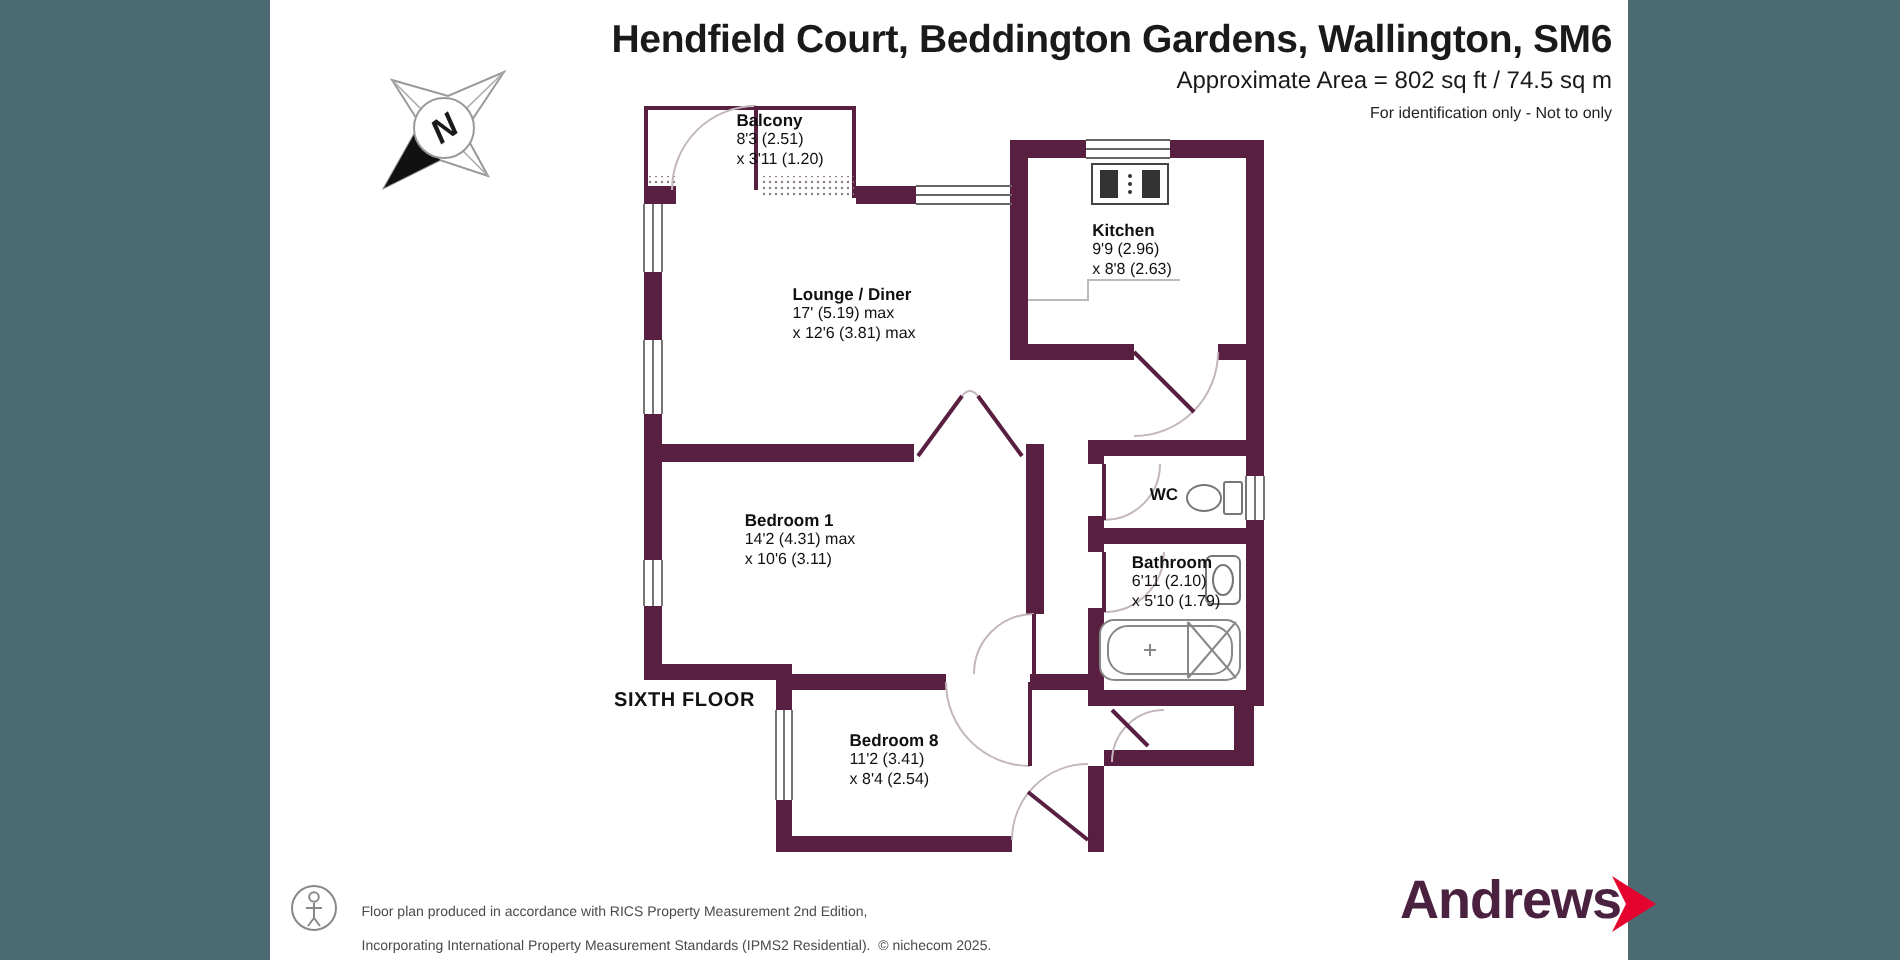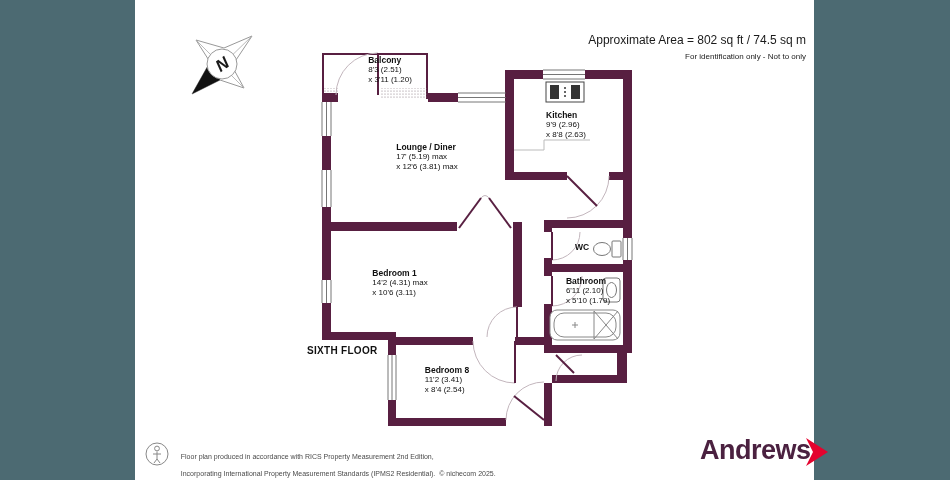--- a/index.html
+++ b/index.html
@@ -20,20 +20,21 @@
                color:#4a4a4a;white-space:pre;}
   .brand{position:absolute;left:700px;top:435px;display:flex;align-items:center;}
   .brand-name{font-size:27px;font-weight:bold;color:#4b2140;letter-spacing:-0.5px;}
 </style>
 </head>
 <body>
 
 <div class="stage">
   <div class="page"></div>
 
+  <div class="hdr-title">Hendfield Court, Beddington Gardens, Wallington, SM6</div>
   <div class="hdr-area">Approximate Area = 802 sq ft / 74.5 sq m</div>
   <div class="hdr-note">For identification only - Not to only</div>
 
   <svg class="overlay" viewBox="0 0 950 480">
     <defs>
       <pattern id="dots" width="3" height="3" patternUnits="userSpaceOnUse">
         <circle cx="1" cy="1" r="0.6" fill="#8a7a83"></circle>
       </pattern>
     </defs>
 
@@ -196,21 +197,21 @@
   <div class="room-label" style="left:427px;top:142px;">
     <span class="room-name">Lounge / Diner</span>
     <span class="room-dim">17' (5.19) max</span>
     <span class="room-dim">x 12'6 (3.81) max</span>
   </div>
   <div class="room-label" style="left:566px;top:110px;">
     <span class="room-name">Kitchen</span>
     <span class="room-dim">9'9 (2.96)</span>
     <span class="room-dim">x 8'8 (2.63)</span>
   </div>
-  <div class="room-label" style="left:400px;top:255px;margin-top:13px;">
+  <div class="room-label" style="left:400px;top:255px;">
     <span class="room-name">Bedroom 1</span>
     <span class="room-dim">14'2 (4.31) max</span>
     <span class="room-dim">x 10'6 (3.11)</span>
   </div>
   <div class="room-label" style="left:582px;top:242px;">
     <span class="room-name">WC</span>
   </div>
   <div class="room-label" style="left:588px;top:276px;">
     <span class="room-name">Bathroom</span>
     <span class="room-dim">6'11 (2.10)</span>

